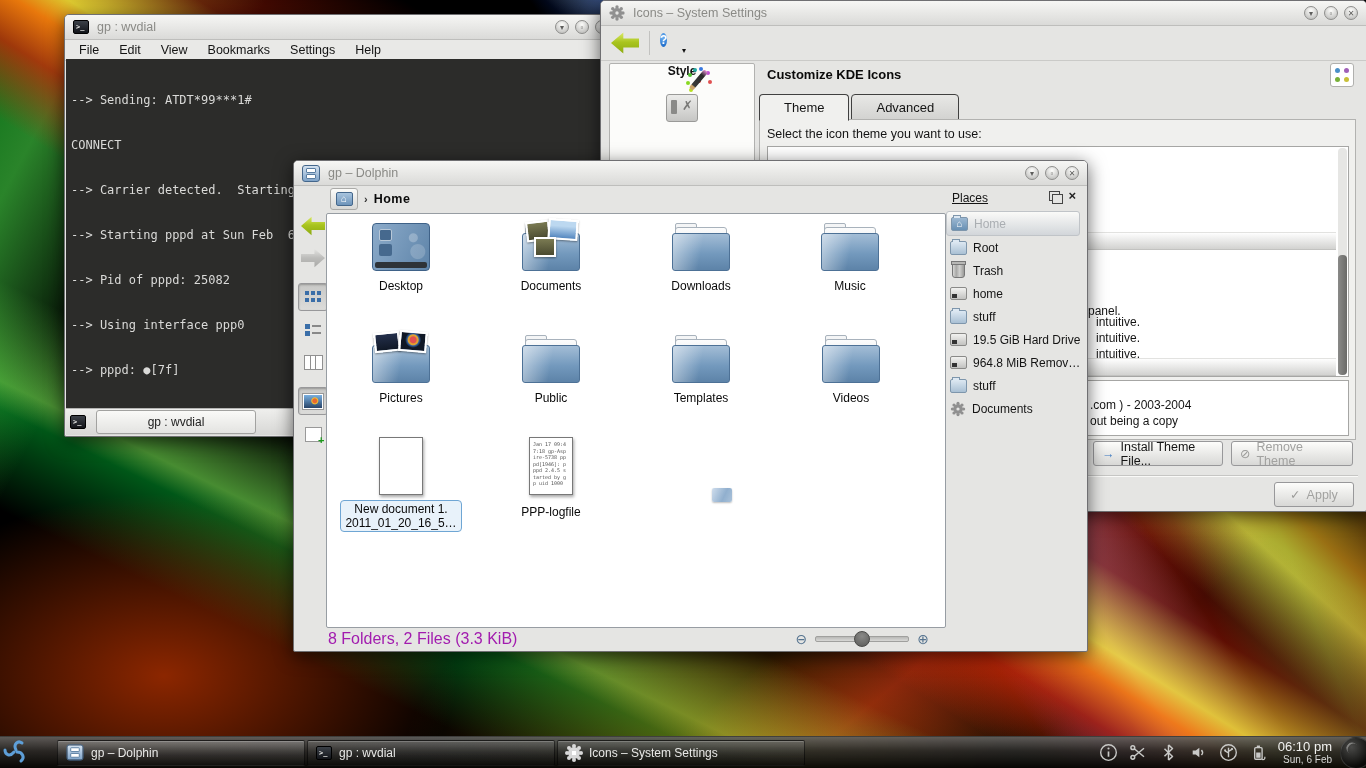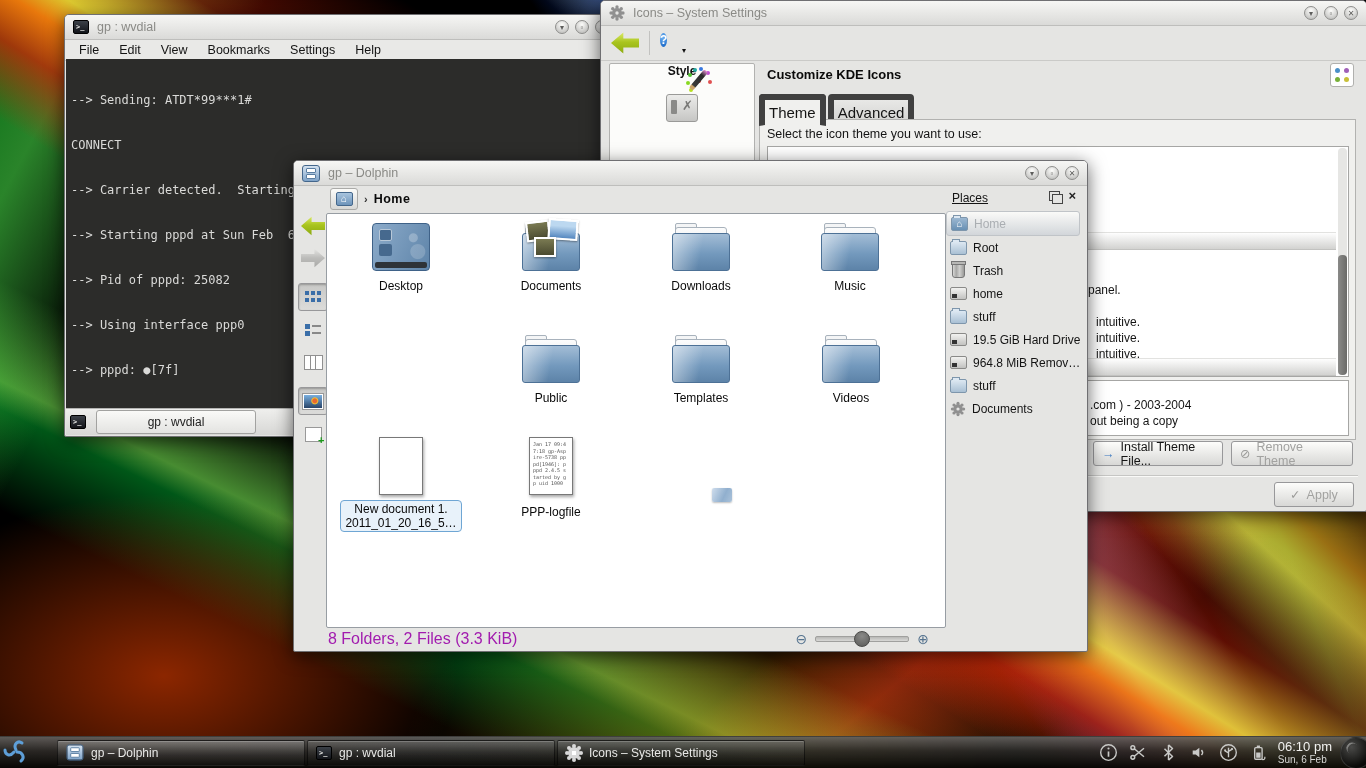--- a/index.html
+++ b/index.html
@@ -77,22 +77,22 @@
         box-shadow:-9px -6px 0 #50c030,-11px 2px 0 #88d820,-8px 9px 0 #b8e020,2px -12px 0 #3878e0,-4px -11px 0 #20a8a0,9px -8px 0 #c050d0,11px 1px 0 #e05050}
   .ss-style-label{font-weight:bold;font-size:12px;color:#111}
   .hw-icon{width:30px;height:26px;margin:16px auto 0;border:1px solid #9a9a98;border-radius:3px;
         background:linear-gradient(#ececea,#c6c6c4);position:relative}
   .hw-icon::before{content:"";position:absolute;left:4px;top:5px;width:6px;height:14px;background:#8a8a88;border-radius:1px}
   .hw-icon::after{content:"✗";position:absolute;right:4px;top:3px;color:#787876;font-size:13px}
   .ss-header{position:absolute;left:166px;top:66px;font-weight:bold;font-size:13px;color:#0a0a0a}
   .palette-btn{position:absolute;right:12px;top:62px;width:22px;height:22px;border:1px solid #b0b0ae;border-radius:3px;background:#fff}
   .palette-btn i{position:absolute;width:5px;height:5px;border-radius:50%}
   .ss-tabs{position:absolute;left:158px;top:93px;display:flex}
-  .tab{height:25px;padding:0 4px;font-size:15px;color:#141414;display:flex;align-items:center;
-        border:6px solid #404040;background:linear-gradient(#e8e8e6,#d2d2d0);border-radius:4px 4px 0 0;margin-right:2px}
+  .tab{height:25px;padding:0 24px;font-size:13px;color:#141414;display:flex;align-items:center;
+        border:1px solid #404040;background:linear-gradient(#e8e8e6,#d2d2d0);border-radius:4px 4px 0 0;margin-right:2px}
   .tab.active{background:#f0f0ee;border-bottom:1px solid #f0f0ee;z-index:2}
   .ss-pane{position:absolute;left:158px;right:10px;top:118px;height:319px;background:#f0f0ee;border:1px solid #b2b2b0}
   .ss-prompt{position:absolute;left:166px;top:126px;font-size:12.5px;color:#141414}
   .ss-list{position:absolute;left:166px;top:145px;right:17px;height:229px;background:#fff;border:1px solid #a6a6a4}
   .ss-listrow{position:absolute;left:167px;right:30px;height:16px;background:linear-gradient(#fefefe,#d2d2d0);border-top:1px solid #e2e2e0;border-bottom:1px solid #c2c2c0}
   .ss-frag{position:absolute;font-size:12px;color:#141414}
   .ss-scroll{position:absolute;right:19px;top:147px;width:9px;height:225px;background:#e6e6e4;border-radius:4px}
   .ss-thumb{position:absolute;right:19px;width:9px;border-radius:4px;background:linear-gradient(90deg,#8a8a88,#6a6a68)}
   .ss-desc{position:absolute;left:166px;top:379px;right:17px;height:54px;background:#fff;border:1px solid #a6a6a4}
   .btn{display:flex;align-items:center;gap:6px;justify-content:center;height:25px;border:1px solid #98989a;border-radius:3px;
@@ -189,21 +189,21 @@
         background:linear-gradient(rgba(96,96,94,.92),rgba(40,40,38,.93) 45%,rgba(6,6,4,.96));
         border-top:1px solid rgba(255,255,255,.22);display:flex;align-items:center}
   .task{display:flex;align-items:center;gap:7px;width:248px;height:26px;margin-right:2px;padding-left:8px;box-sizing:border-box;
         border:1px solid rgba(0,0,0,.55);border-radius:2px;
         background:linear-gradient(rgba(150,150,148,.30),rgba(70,70,68,.18) 60%,rgba(20,20,18,.25));
         box-shadow:inset 0 1px 0 rgba(255,255,255,.18)}
   .task.active{background:linear-gradient(rgba(190,190,188,.38),rgba(100,100,98,.22) 60%,rgba(30,30,28,.3))}
   .task .tlabel{color:#e8e8e6;font-size:12px;white-space:nowrap;overflow:hidden}
   .tray{display:flex;align-items:center;gap:11px;margin-left:auto;margin-right:10px}
   .tray svg{display:block}
-  .clock{text-align:left;color:#f2f2f0;margin-right:8px;line-height:1.1}
+  .clock{text-align:right;color:#f2f2f0;margin-right:8px;line-height:1.1}
   .clock .t{font-size:13px}.clock .d{font-size:10px;color:#d8d8d6}
   .cashew{width:30px;height:30px;border-radius:50%;margin-right:-6px;flex:none;
         background:radial-gradient(circle at 35% 30%,#4a4a48,#0a0a08 70%);border:1px solid rgba(255,255,255,.15);position:relative}
   .cashew::after{content:"";position:absolute;left:5px;top:5px;width:12px;height:12px;border-radius:50%;
         border-left:2px solid rgba(200,200,198,.5);transform:rotate(40deg)}
 
   .cursor-blob{position:absolute;left:712px;top:488px;width:20px;height:14px;z-index:4;border-radius:2px;
         background:linear-gradient(115deg,#c8d8ea,#7ea2c6 60%,#9cb8d4);opacity:.85;box-shadow:0 1px 2px rgba(0,0,0,.3)}
 </style>
 </head>
@@ -302,21 +302,21 @@
 
   <div class="ss-tabs">
     <span class="tab active">Theme</span>
     <span class="tab">Advanced</span>
   </div>
   <div class="ss-pane"></div>
   <div class="ss-prompt">Select the icon theme you want to use:</div>
 
   <div class="ss-list"></div>
   <div class="ss-listrow" style="top:231px"></div>
-  <div class="ss-frag" style="left:487px;top:282px">panel.</div>
+  <div class="ss-frag" style="left:487px;top:303px">panel.</div>
   <div class="ss-frag" style="left:495px;top:314px">intuitive.</div>
   <div class="ss-frag" style="left:495px;top:330px">intuitive.</div>
   <div class="ss-frag" style="left:495px;top:346px">intuitive.</div>
   <div class="ss-listrow" style="top:357px"></div>
   <div class="ss-scroll"></div>
   <div class="ss-thumb" style="top:254px;height:120px"></div>
 
   <div class="ss-desc"></div>
   <div class="ss-frag" style="left:489px;top:397px">.com ) - 2003-2004</div>
   <div class="ss-frag" style="left:489px;top:413px">out being a copy</div>
@@ -410,20 +410,30 @@
   </div>
   <div class="dcell" style="left:486px;top:62px">
     <div class="folder">
         <span class="ftab"></span>
         <span class="back"></span>
         <span class="front"></span>
       </div>
     <div class="lbl">Music</div>
   </div>
 
+  <div class="dcell" style="left:37px;top:174px">
+    <div class="folder">
+      <span class="ftab"></span>
+        <span class="back"></span>
+        <span class="front"></span>
+      <span class="photo ph-dark" style="left:2px;top:-3px;width:22px;height:16px;transform:rotate(-6deg)"></span>
+      <span class="photo ph-balloon" style="right:3px;top:-4px;width:24px;height:17px;transform:rotate(5deg)"></span>
+    </div>
+    <div class="lbl">Pictures</div>
+  </div>
   <div class="dcell" style="left:187px;top:174px">
     <div class="folder">
         <span class="ftab"></span>
         <span class="back"></span>
         <span class="front"></span>
       </div>
     <div class="lbl">Public</div>
   </div>
   <div class="dcell" style="left:337px;top:174px">
     <div class="folder">

